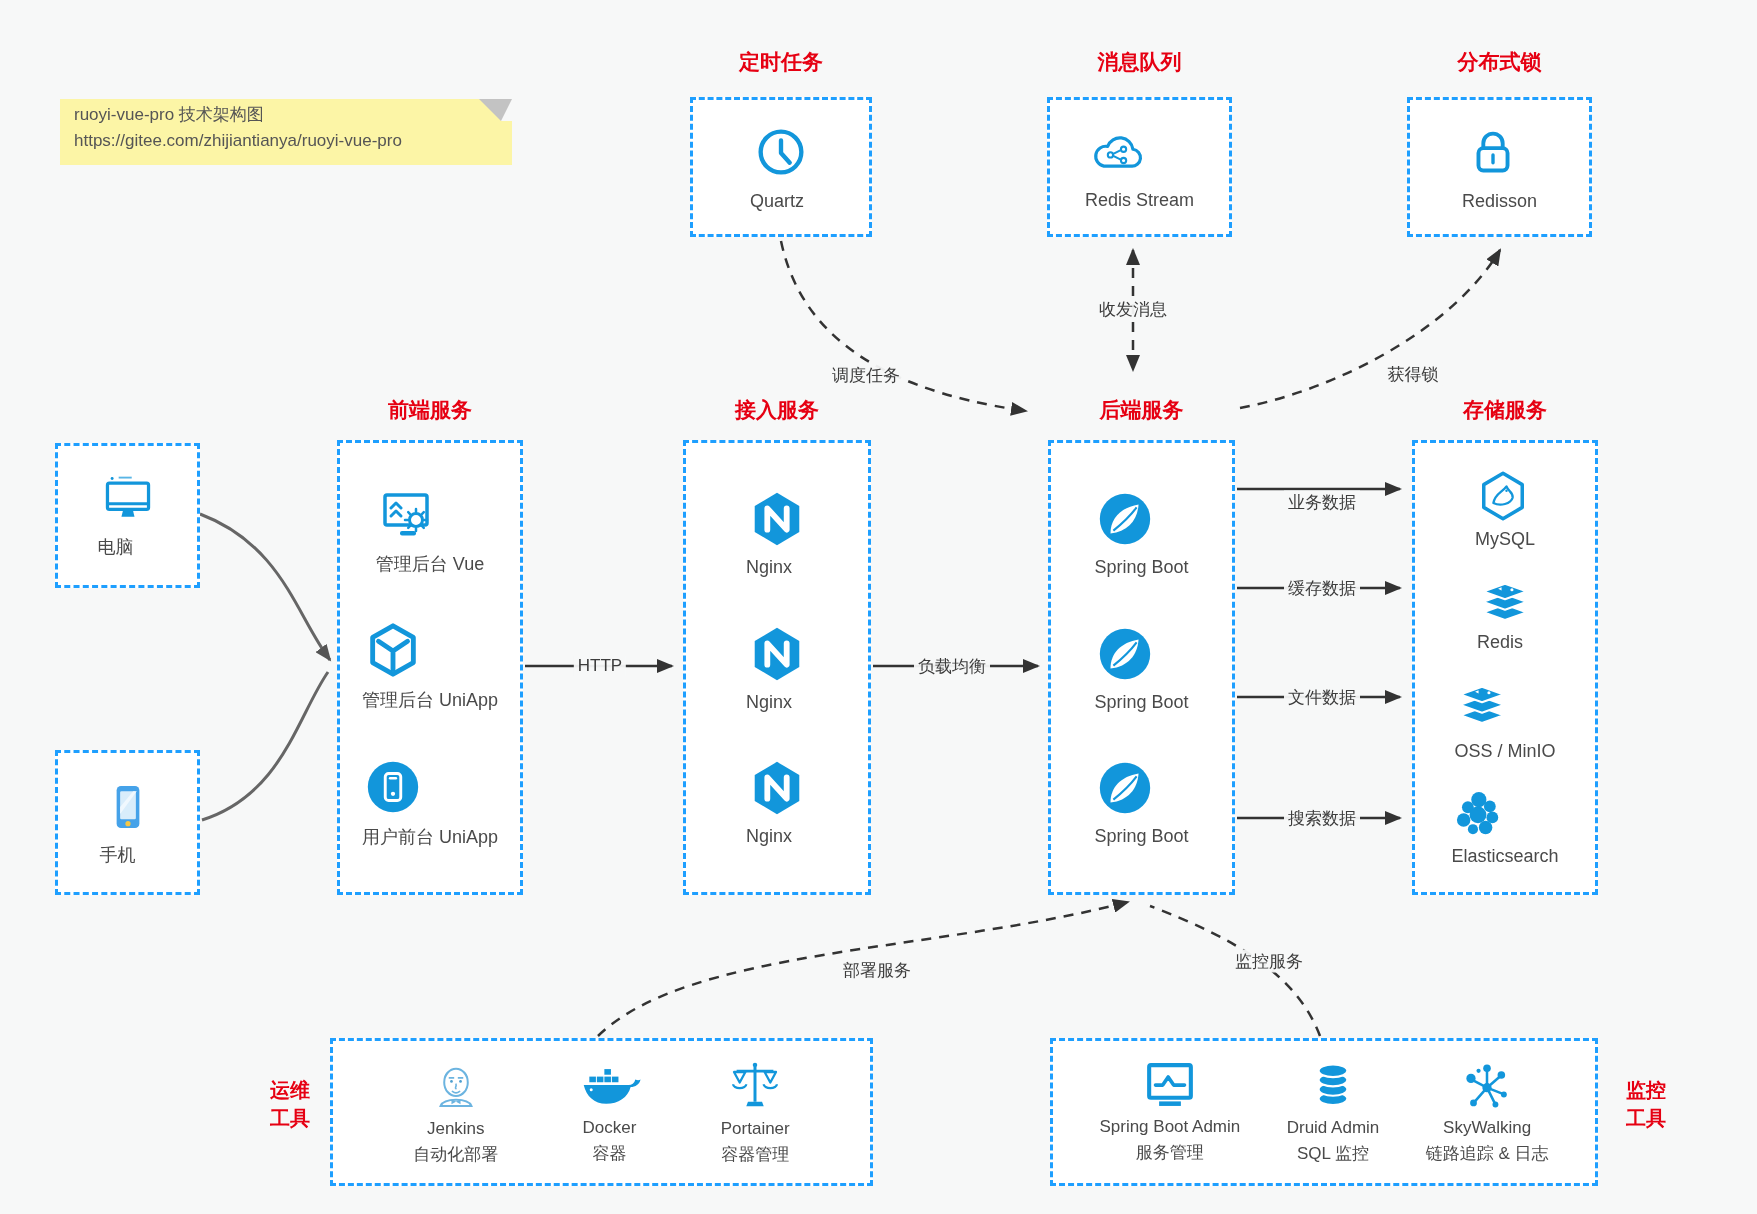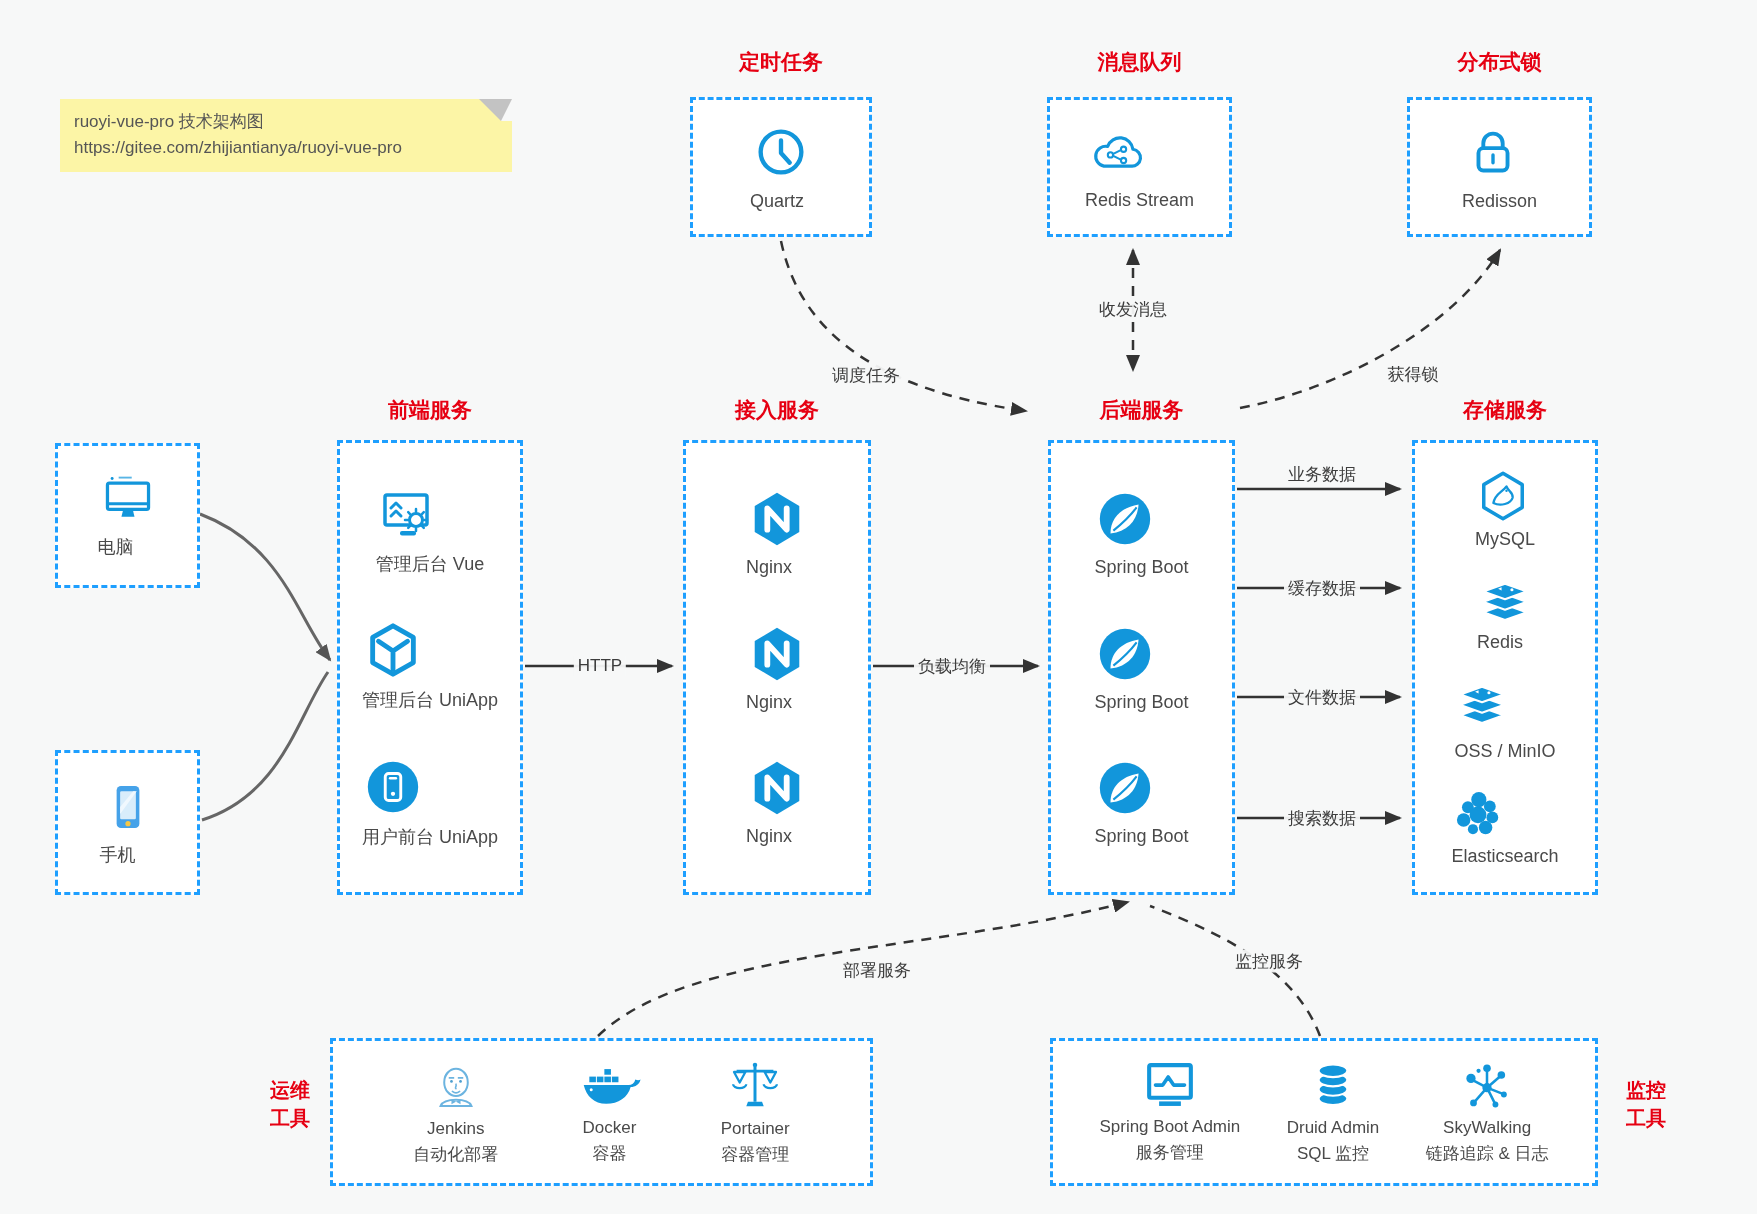--- a/index.html
+++ b/index.html
@@ -8,21 +8,21 @@
     --red:#e60012;
     --bg:#f7f8f8;
     --ink:#3c3c3c;
   }
   *{margin:0;padding:0;box-sizing:border-box}
   html,body{background:var(--bg);font-family:"Liberation Sans","DejaVu Sans",sans-serif;}
   #canvas{position:relative;width:1757px;height:1214px;background:var(--bg);overflow:hidden;}
 
   
   .note{position:absolute;left:60px;top:99px;width:452px;min-height:66px;
-        background:#fcf5a6;padding:10px 14px;color:#555;font-size:17px;line-height:1.55;z-index:2;}
+        background:#fcf5a6;padding:3px 14px;color:#555;font-size:17px;line-height:1.55;z-index:2;}
   .note::after{content:"";position:absolute;right:0;top:0;width:0;height:0;
         border-left:22px solid transparent;border-top:22px solid #c3c3c3;
         border-right:11px solid var(--bg);border-bottom:0;}
   .note div{white-space:nowrap}
 
   
   .dbox{position:absolute;background:#fff;border:3px dashed var(--border-blue);z-index:2;
         display:flex;flex-direction:column;justify-content:space-evenly;align-items:center;}
   .hbox{flex-direction:row;align-items:center;justify-content:space-evenly;}
 
@@ -378,20 +378,20 @@
       <div class="b-name">SkyWalking</div>
       <div class="b-desc">链路追踪 &amp; 日志</div>
     </div>
   </div>
 
   <div class="edge-label" style="left:600px;top:666px">HTTP</div>
   <div class="edge-label" style="left:952px;top:666px">负载均衡</div>
   <div class="edge-label" style="left:866px;top:375px">调度任务</div>
   <div class="edge-label" style="left:1133px;top:309px">收发消息</div>
   <div class="edge-label" style="left:1413px;top:374px">获得锁</div>
-  <div class="edge-label" style="left:1322px;top:474px">业务数据</div>
+  <div class="edge-label" style="left:1322px;top:502px">业务数据</div>
   <div class="edge-label" style="left:1322px;top:588px">缓存数据</div>
   <div class="edge-label" style="left:1322px;top:697px">文件数据</div>
   <div class="edge-label" style="left:1322px;top:818px">搜索数据</div>
   <div class="edge-label" style="left:877px;top:970px">部署服务</div>
   <div class="edge-label" style="left:1269px;top:961px">监控服务</div>
 
 </div>
 
 </body></html>

